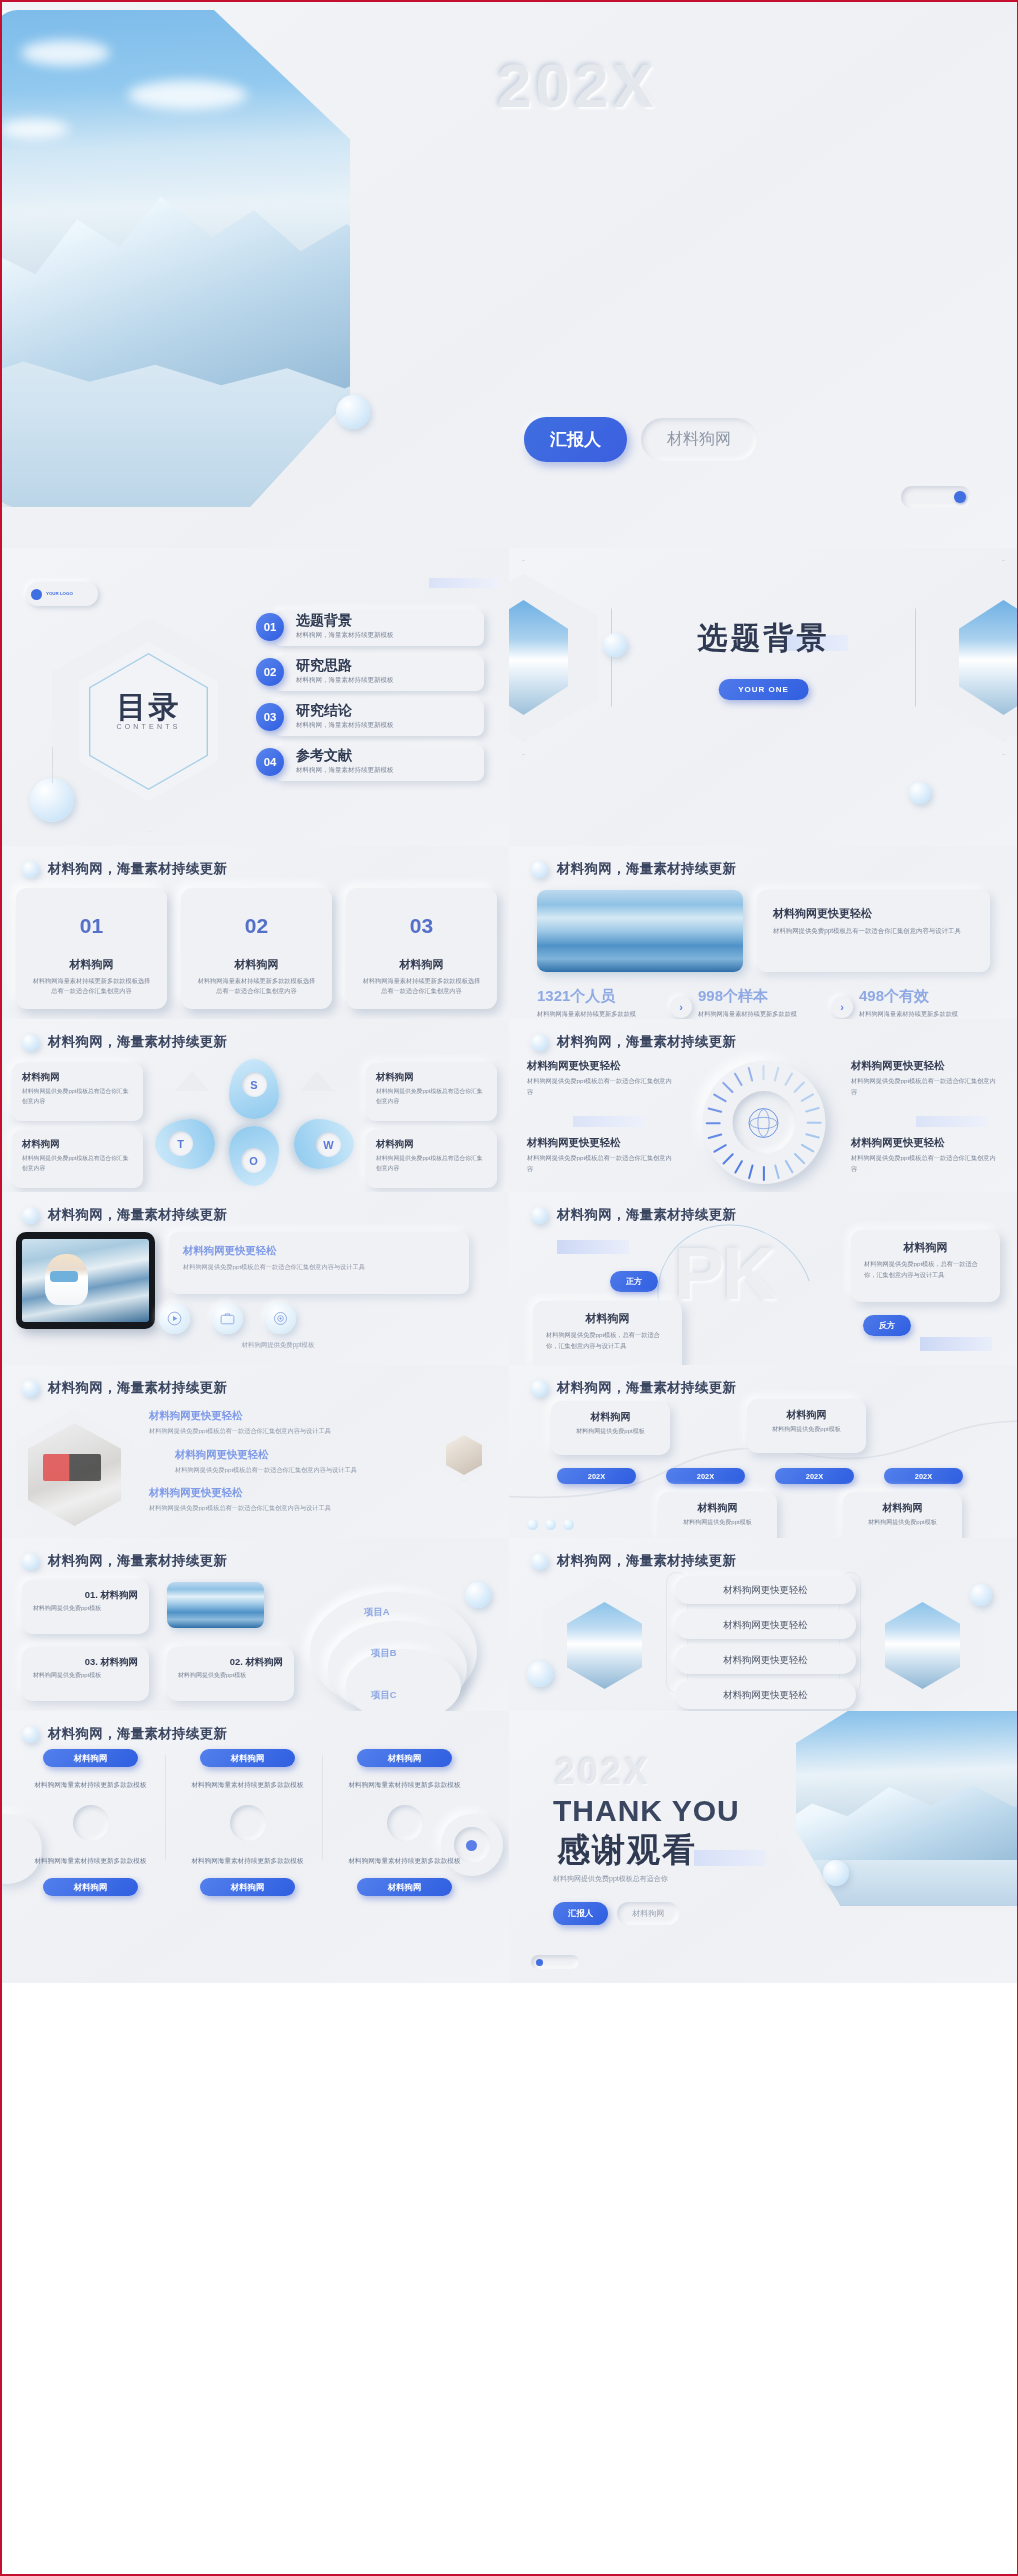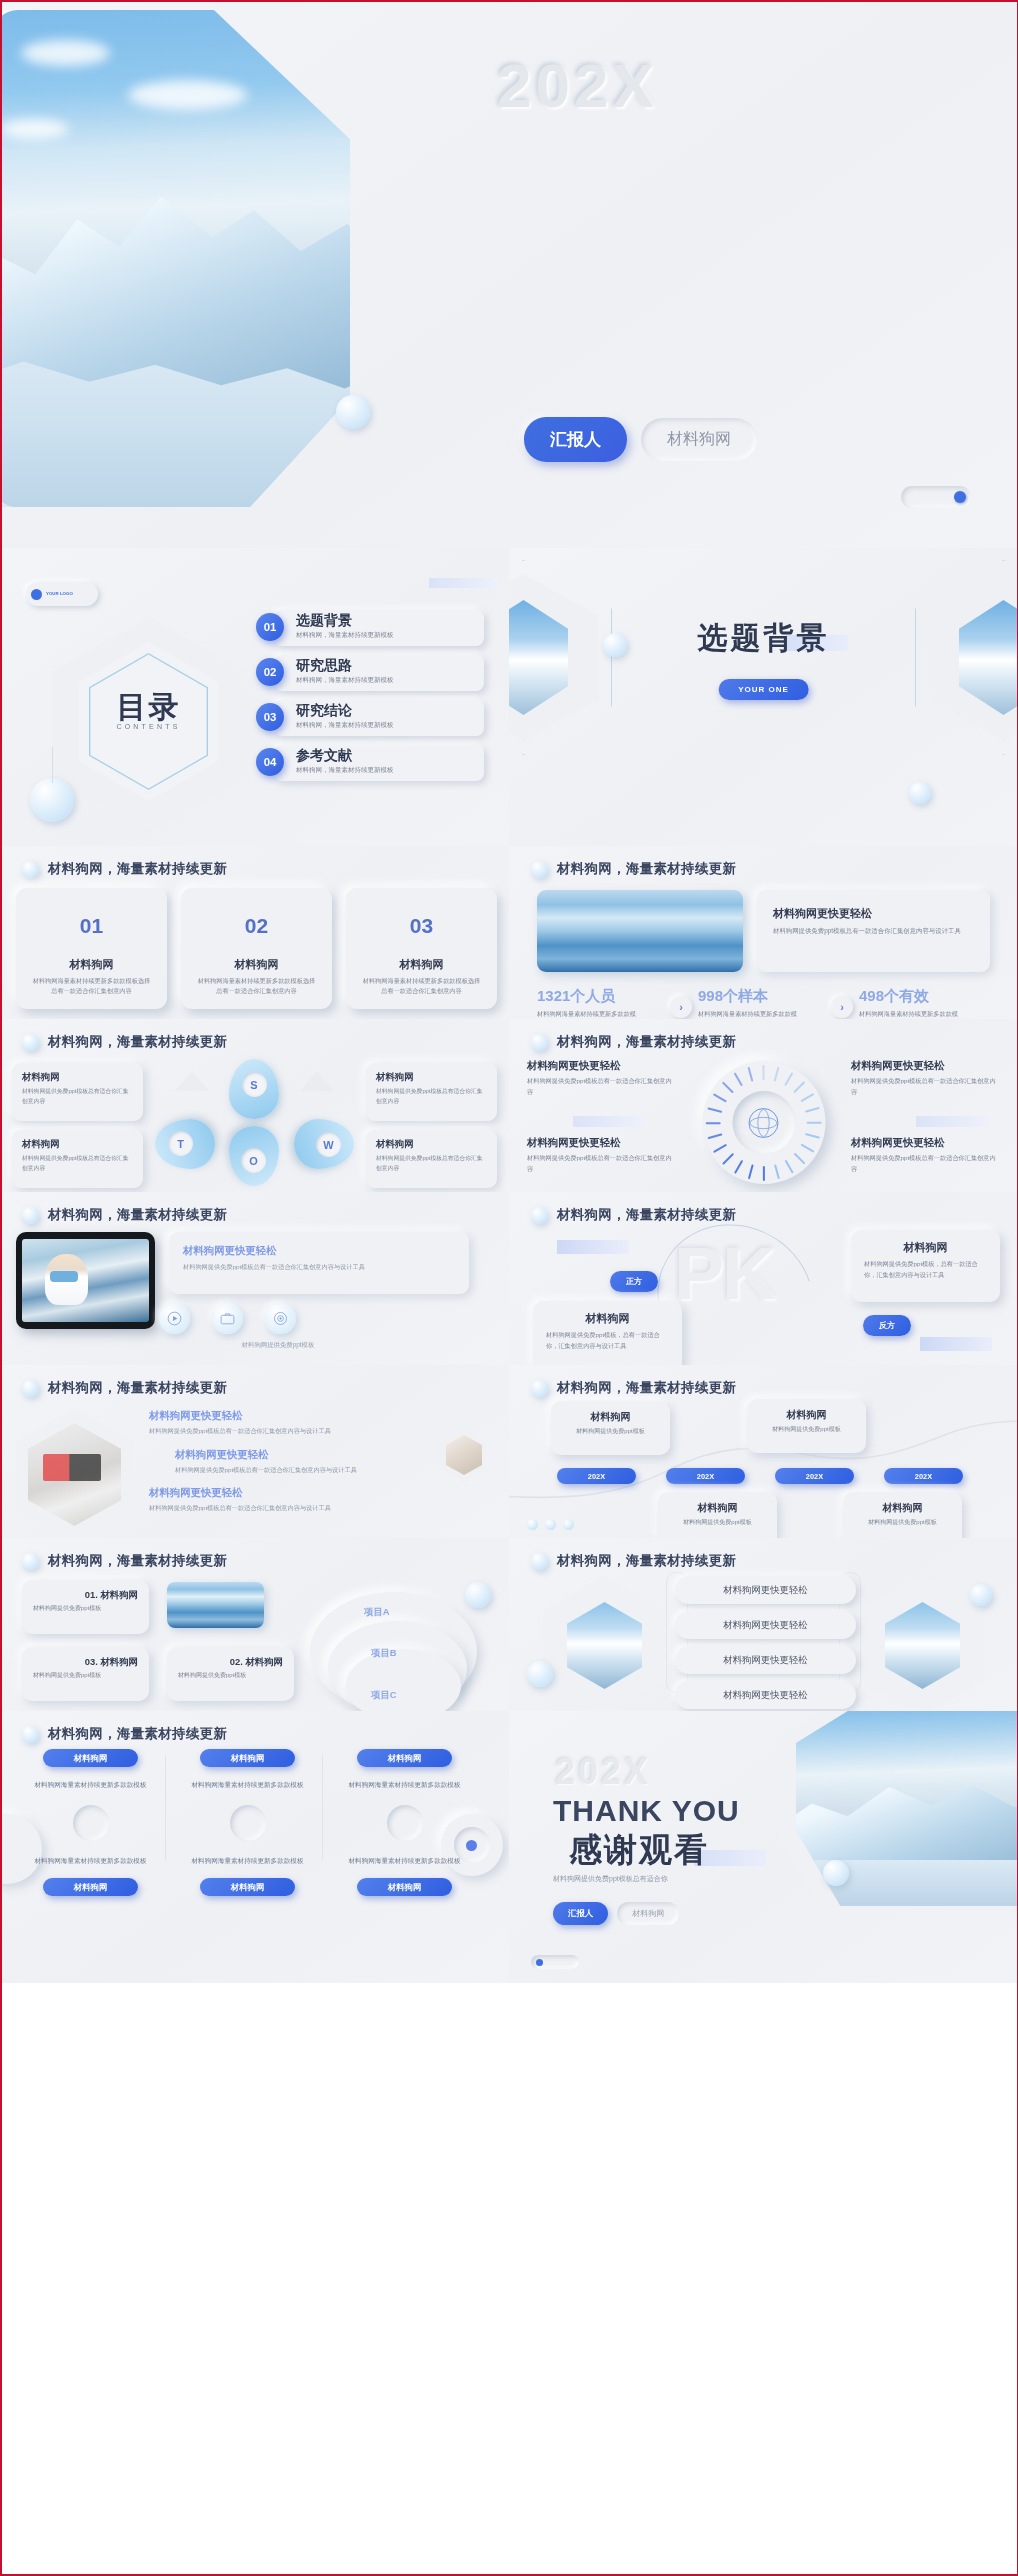--- a/index.html
+++ b/index.html
@@ -342,21 +342,21 @@
   .cl .d{ font-size:6.6px;color:#6f7b92;line-height:1.75;margin-top:12px;}
   .cl .ring{ position:relative; width:36px;height:36px;margin:14px auto; border-radius:50%; background:#eff1f4;
     box-shadow:inset 2px 2px 5px rgba(163,177,198,.55), inset -2px -2px 5px rgba(255,255,255,.95);}
   .cl-div{ position:absolute; top:44px; width:1px;height:105px;background:#e0e3e8;}
   .cl-bigring{ position:absolute; border-radius:50%; }
 
   
   .ty-year{ position:absolute; left:46px; top:40px; font-size:36px;font-weight:bold;letter-spacing:3px;
     color:#e6e9ee; text-shadow:1px 1px 2px rgba(255,255,255,.95), -1px -1px 3px rgba(175,188,205,.5);}
   .ty-en{ position:absolute; left:44px; top:83px; font-size:30px;font-weight:bold;color:#3a4560;letter-spacing:1px;}
-  .ty-cn{ position:absolute; left:60px; top:117px; font-size:33px;font-weight:bold;color:#2f3a52;letter-spacing:2px;}
+  .ty-cn{ position:absolute; left:48px; top:117px; font-size:33px;font-weight:bold;color:#2f3a52;letter-spacing:2px;}
   .ty-hl{ position:absolute; left:185px; top:139px; width:72px;height:16px;
     background:linear-gradient(90deg,#d5dff7,#eaeefb);}
   .ty-sub{ position:absolute; left:44px; top:163px; font-size:7px;color:#8d97a8;}
   .ty-pills{ position:absolute; left:44px; top:191px; display:flex;gap:9px;align-items:center;}
   .ty-pills .a{ background:linear-gradient(135deg,#4f7aea,#2f5ee0);color:#fff;font-size:8.4px;font-weight:bold;
     padding:6px 15px;border-radius:12px;box-shadow:2px 3px 6px rgba(70,100,200,.42);}
   .ty-pills .b{ color:#98a2b3;font-size:8px;padding:6px 15px;border-radius:12px;background:#f0f1f4;
     box-shadow:inset 2px 2px 4px rgba(168,180,200,.45), inset -2px -2px 4px rgba(255,255,255,.95);}
   .ty-switch{ position:absolute; left:22px; bottom:14px; width:48px;height:14px;border-radius:8px;background:#f0f1f4;
     box-shadow:inset 2px 2px 4px rgba(168,180,200,.5), inset -2px -2px 4px rgba(255,255,255,.95);}

